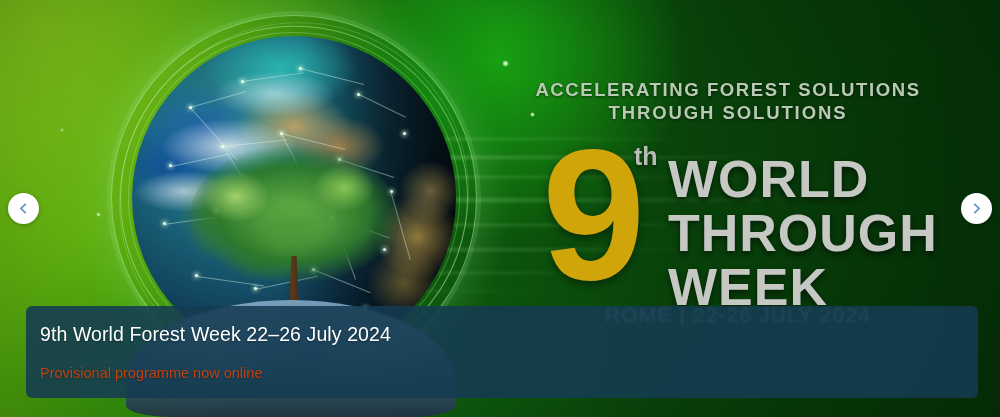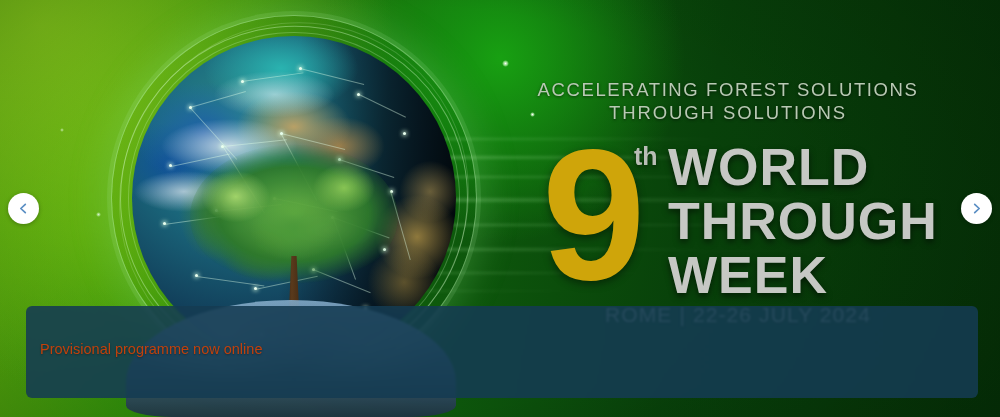--- a/index.html
+++ b/index.html
@@ -202,21 +202,21 @@
     left: 528px;
     top: 78px;
     width: 400px;
   }
   .tagline {
     text-align: center;
     color: #b9c9b4;
     font-size: 18.5px;
     letter-spacing: 1.6px;
     line-height: 23px;
-    font-weight: 400;
+    font-weight: 700;
     text-shadow: 0 1px 3px rgba(0,0,0,.55);
     white-space: nowrap;
   }
   .tagline .l2 { letter-spacing: 1.9px; }
 
   .wordmark {
     position: relative;
     margin-top: 12px;
     height: 178px;
   }
@@ -235,21 +235,21 @@
     left: 106px;
     top: 6px;
     font-size: 25px;
     font-weight: 700;
     color: #b9bdb6;
     text-shadow: 0 2px 4px rgba(0,0,0,.5);
   }
   .wm-lines {
     position: absolute;
     left: 140px;
-    top: 4px;
+    top: 16px;
     color: #c6c8c4;
     font-weight: 700;
     font-size: 52px;
     line-height: 54px;
     letter-spacing: 1px;
     text-shadow: 0 3px 6px rgba(0,0,0,.55);
   }
   .wm-lines div { white-space: nowrap; }
 
   .venue {
@@ -410,20 +410,21 @@
         <div>WORLD</div>
         <div>THROUGH</div>
         <div>WEEK</div>
       </div>
     </div>
   </div>
 
   <div class="venue">ROME | 22-26 JULY 2024</div>
 
   <div class="caption">
+    <div class="caption-title">9th World Forest Week 22–26 July 2024</div>
     <div class="caption-sub">Provisional programme now online</div>
   </div>
 
   <div class="nav-arrow nav-prev" title="Previous slide">
     <svg width="13" height="13" viewBox="0 0 13 13">
       <polyline points="8.3,2.3 3.8,6.5 8.3,10.7" fill="none" stroke="#5b8fc4" stroke-width="1.7" stroke-linecap="round" stroke-linejoin="round"></polyline>
     </svg>
   </div>
   <div class="nav-arrow nav-next" title="Next slide">
     <svg width="13" height="13" viewBox="0 0 13 13">

